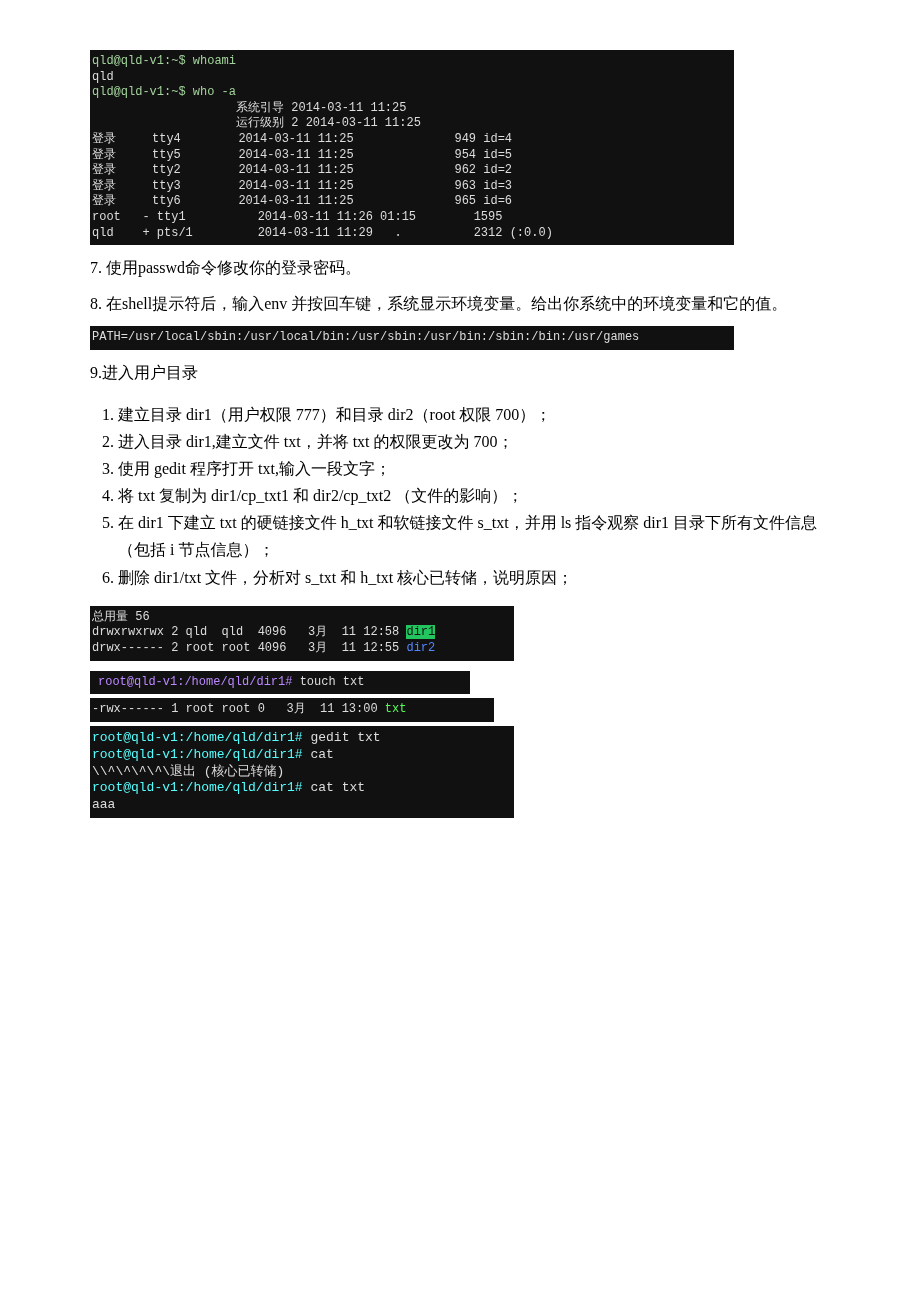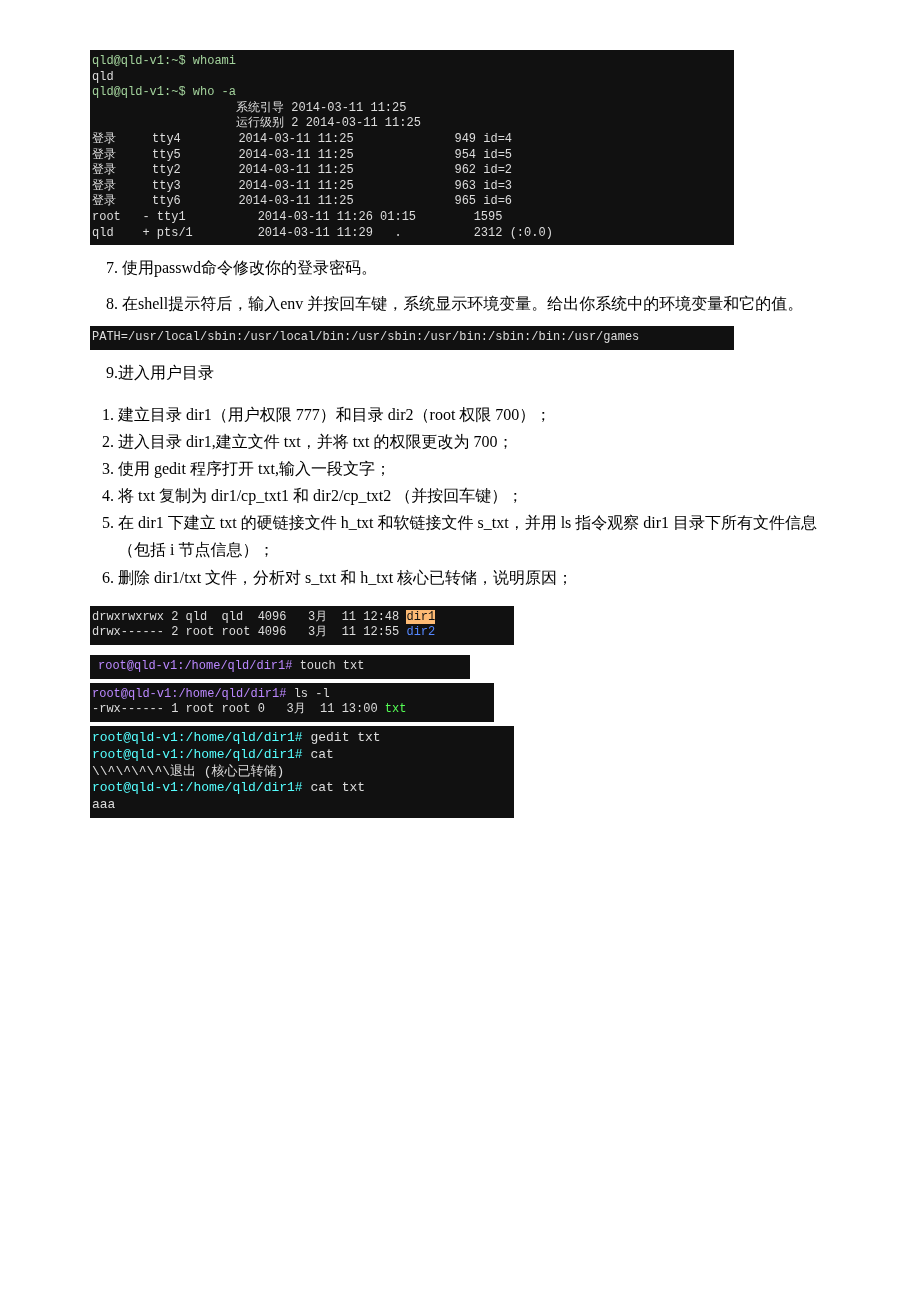--- a/index.html
+++ b/index.html
@@ -19,24 +19,24 @@
     line-height: 1.3;
     padding: 4px 2px;
     margin: 10px 0;
     white-space: pre;
     overflow: hidden;
   }
   .term .cyan { color: #5ff; }
   .term .purple { color: #b8f; }
   .term .green { color: #5f5; }
   .term .blue { color: #58f; }
-  .term .hlgreen { background: #fdba74; color: #111; }
+  .term .hlgreen { background: #22c55e; color: #111; }
   .term .lg { color: #a3d39c; }
   p.body-text {
-    margin: 10px 16px;
+    margin: 10px 0;
     line-height: 1.6;
   }
   ol.steps {
     margin: 15px 0;
     padding-left: 28px;
   }
   ol.steps li {
     line-height: 1.7;
   }
   .small-gap { margin-top: 4px; margin-bottom: 4px; }
@@ -51,24 +51,24 @@
 <p class="body-text">8. 在shell提示符后，输入env 并按回车键，系统显示环境变量。给出你系统中的环境变量和它的值。</p>
 
 <div class="term" style="width:640px;"><div></div><div><span>PATH=/usr/local/sbin:/usr/local/bin:/usr/sbin:/usr/bin:/sbin:/bin:/usr/games</span></div><div></div></div>
 
 <p class="body-text">9.进入用户目录</p>
 
 <ol class="steps">
   <li>建立目录 dir1（用户权限 777）和目录 dir2（root 权限 700）；</li>
   <li>进入目录 dir1,建立文件 txt，并将 txt 的权限更改为 700；</li>
   <li>使用 gedit 程序打开 txt,输入一段文字；</li>
-  <li>将 txt 复制为 dir1/cp_txt1 和 dir2/cp_txt2 （并按回车键）；</li>
+  <li>将 txt 复制为 dir1/cp_txt1 和 dir2/cp_txt2 （文件的影响）；</li>
   <li>在 dir1 下建立 txt 的硬链接文件 h_txt 和软链接文件 s_txt，并用 ls 指令观察 dir1 目录下所有文件信息（包括 i 节点信息）；</li>
   <li>删除 dir1/txt 文件，分析对 s_txt 和 h_txt 核心已转储，说明原因；</li>
 </ol>
 
-<div class="term" style="width:420px;"><div></div><div><span>drwxrwxrwx 2 qld  qld  4096   3月  11 12:48 </span><span class="hlgreen">dir1</span></div><div><span>drwx------ 2 root root 4096   3月  11 12:55 </span><span class="blue">dir2</span></div><div></div></div>
+<div class="term" style="width:420px;"><div></div><div><span>总用量 56</span></div><div><span>drwxrwxrwx 2 qld  qld  4096   3月  11 12:58 </span><span class="hlgreen">dir1</span></div><div><span>drwx------ 2 root root 4096   3月  11 12:55 </span><span class="blue">dir2</span></div><div></div></div>
 
 <div class="term small-gap" style="width:370px;padding-left:8px;"><div></div><div><span class="purple">root@qld-v1:/home/qld/dir1#</span><span> touch txt </span></div><div></div></div>
 
-<div class="term small-gap" style="width:400px;"><div></div><div><span class="purple">root@qld-v1:/home/qld/dir1#</span><span> ls -l</span></div><div><span>-rwx------ 1 root root 0   3月  11 13:00 </span><span class="green">txt</span></div><div></div></div>
+<div class="term small-gap" style="width:400px;"><div></div><div><span>-rwx------ 1 root root 0   3月  11 13:00 </span><span class="green">txt</span></div><div></div></div>
 
 <div class="term small-gap" style="width:420px; font-size:13px;"><div></div><div><span class="cyan">root@qld-v1:/home/qld/dir1#</span><span> gedit txt</span></div><div><span class="cyan">root@qld-v1:/home/qld/dir1#</span><span> cat</span></div><div><span>\\^\^\^\^\退出 (核心已转储)</span></div><div><span class="cyan">root@qld-v1:/home/qld/dir1#</span><span> cat txt</span></div><div><span>aaa</span></div><div></div></div>
 
 </body></html>

